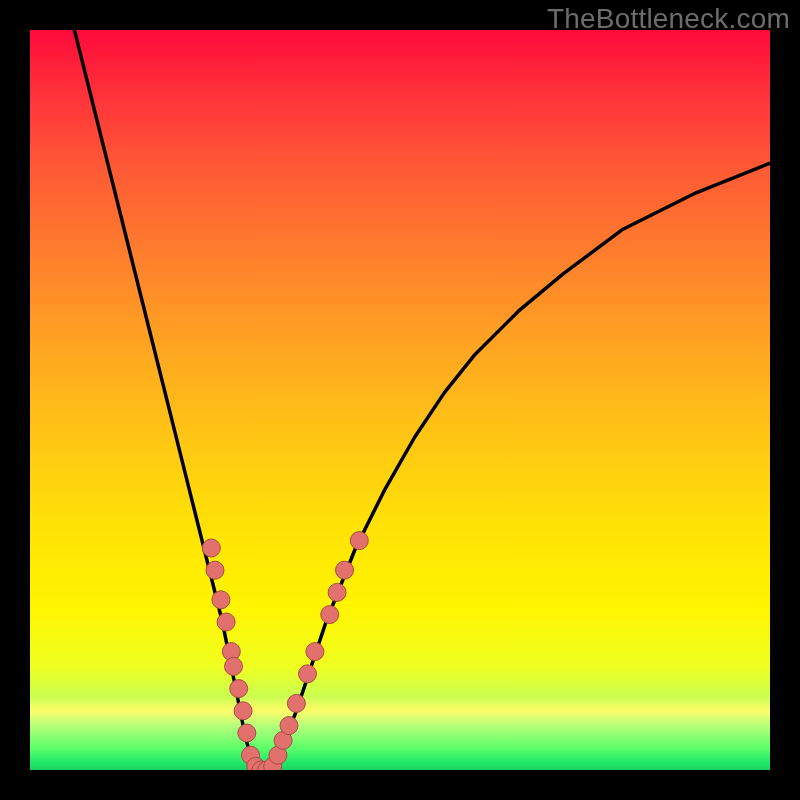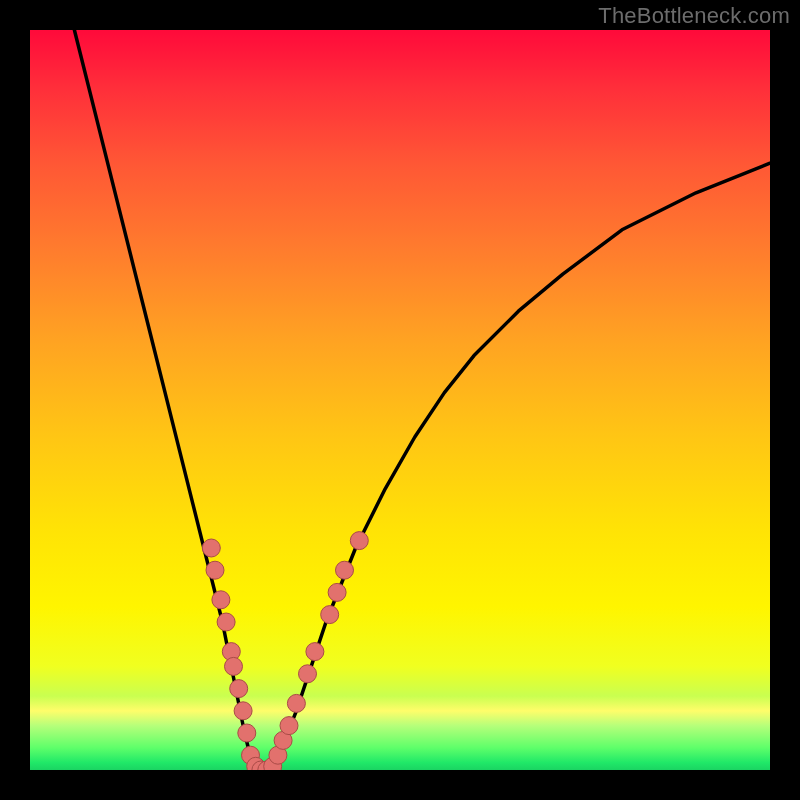--- a/index.html
+++ b/index.html
@@ -42,21 +42,21 @@
       #5eff6a 97%,
       #20e868 99%,
       #1ad462 100%
     );
   }
   .watermark {
     position: absolute;
     top: 3px;
     right: 10px;
     color: #6c6c6c;
-    font-size: 22px;
+    font-size: 28px;
     font-weight: 500;
     letter-spacing: 0.2px;
   }
   svg.curve {
     position: absolute;
     top: 0;
     left: 0;
   }
 </style>
 </head>

